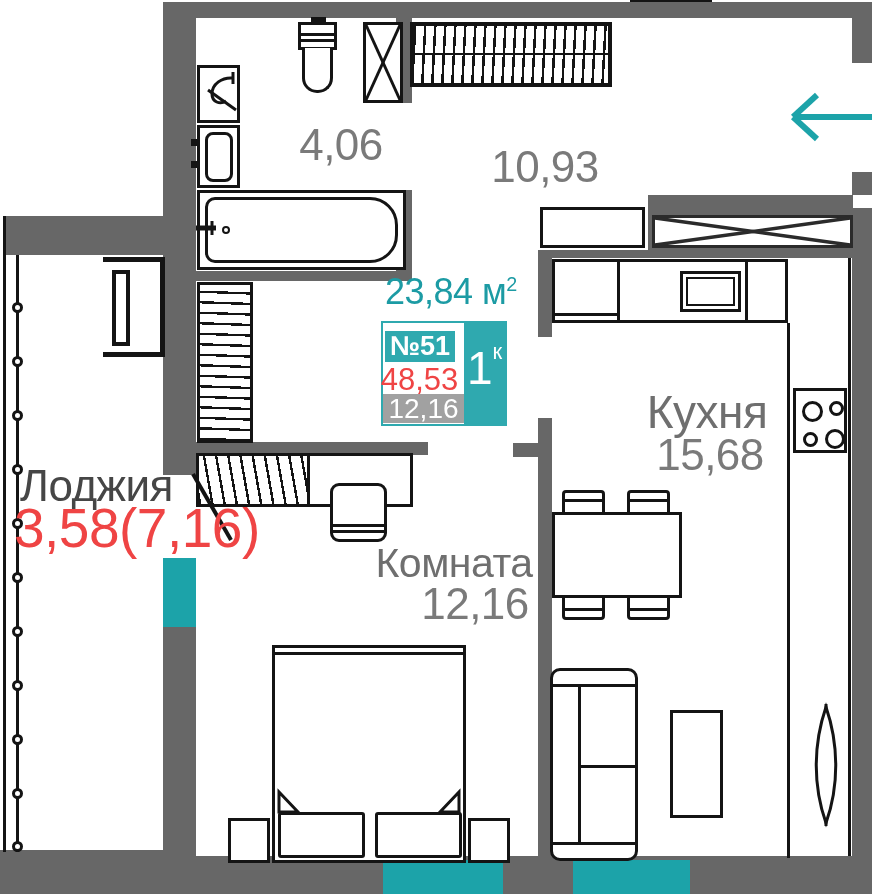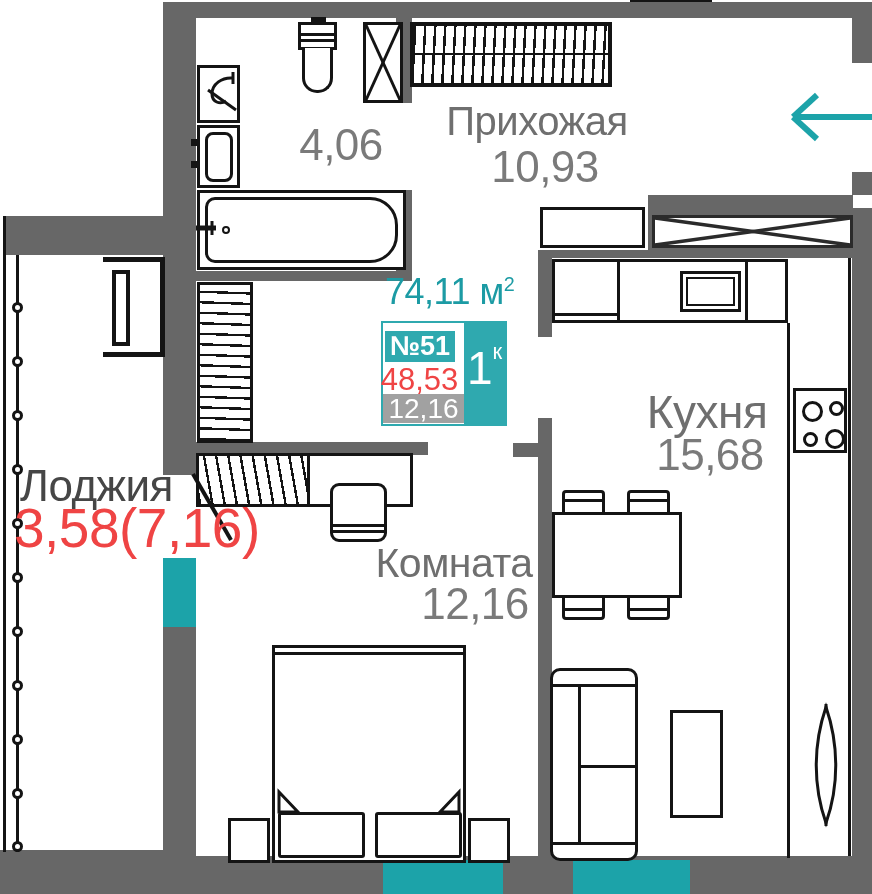--- a/index.html
+++ b/index.html
@@ -201,36 +201,35 @@
     <g stroke="#141414" stroke-width="3" fill="#ffffff">
       <polygon points="279,792 279,812 298,812"></polygon>
       <polygon points="459,792 459,812 440,812"></polygon>
     </g>
     <g stroke="#141414" fill="#ffffff">
       <line x1="826" y1="704" x2="826" y2="826" stroke-width="3"></line>
       <path d="M826,707 C839,745 839,786 826,823 C813,786 813,745 826,707 Z" stroke-width="3"></path>
     </g>
   </svg>
 
-  <div class="lbl" style="left:427px;top:101px;width:220px;font-size:40px;">Прихожая</div>
   <div class="lbl" style="left:470px;top:145px;width:150px;font-size:44px;color:#7a7a7a;">10,93</div>
 
   <div class="lbl" style="left:291px;top:123px;width:100px;font-size:44px;color:#7a7a7a;">4,06</div>
 
   <div class="lbl" style="left:627px;top:389px;width:160px;font-size:46px;">Кухня</div>
   <div class="lbl" style="left:630px;top:433px;width:160px;font-size:44px;color:#7a7a7a;">15,68</div>
 
   <div class="lbl" style="left:364px;top:543px;width:180px;font-size:41px;">Комната</div>
   <div class="lbl" style="left:385px;top:582px;width:180px;font-size:44px;color:#7a7a7a;">12,16</div>
 
   <div class="lbl" style="left:20px;top:464px;font-size:44px;color:#464646;text-align:left;">Лоджия</div>
   <div class="lbl" style="left:14px;top:501px;font-size:55px;color:#ef4444;text-align:left;">3,58(7,16)</div>
 
   <div class="title-teal">
-    <span>74,11</span>&nbsp;<span>м</span><sup>2</sup>
+    <span>23,84</span>&nbsp;<span>м</span><sup>2</sup>
   </div>
 
   <div id="badge">
     <div class="bleft">
       <div class="n51">№51</div>
       <div class="a48">48,53</div>
       <div class="a12">12,16</div>
     </div>
     <div class="bright">
       <span>1</span>

